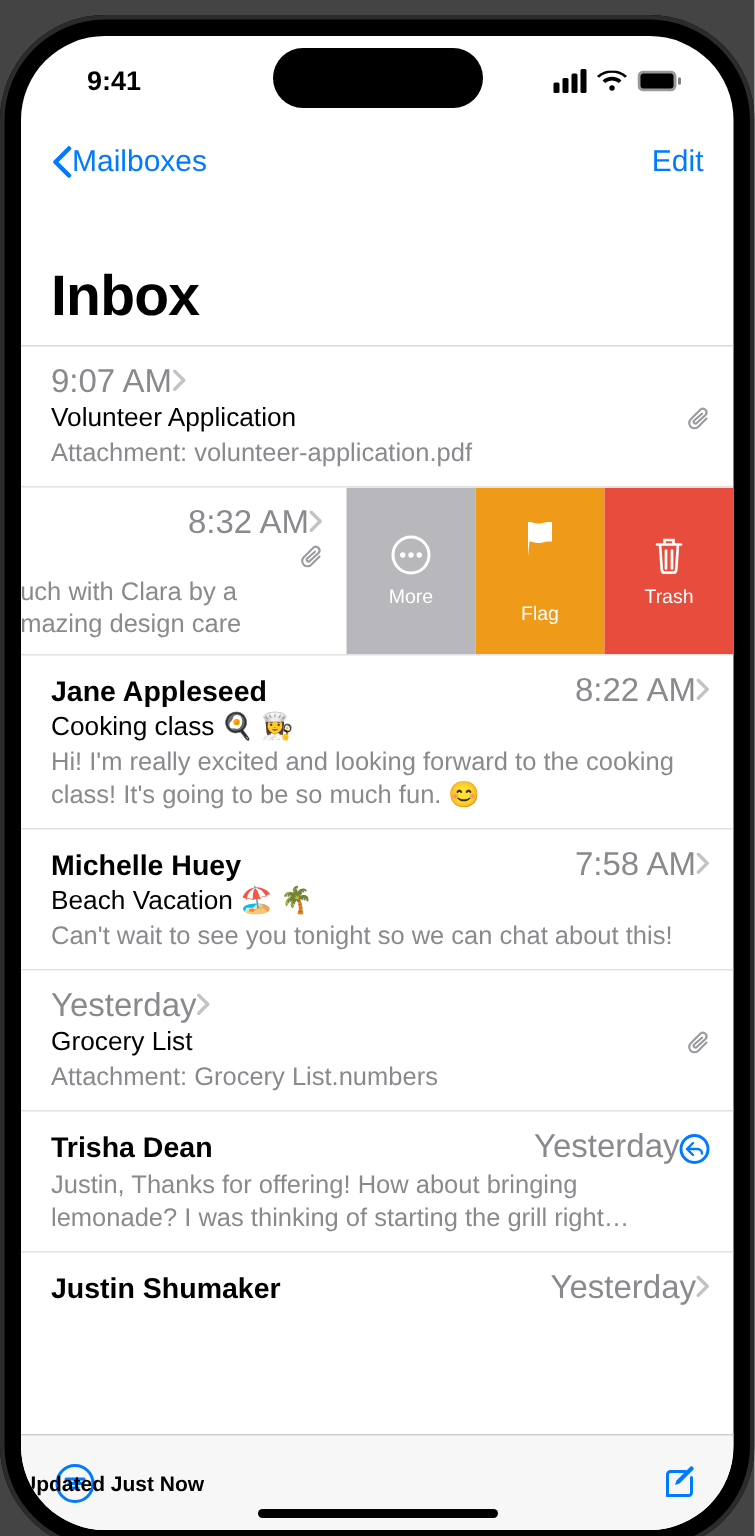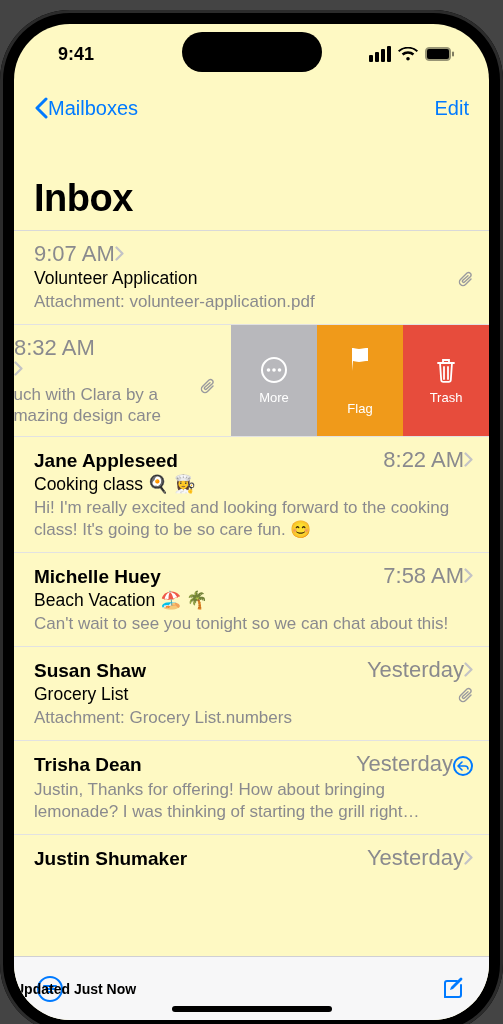--- a/index.html
+++ b/index.html
@@ -15,21 +15,21 @@
     height: 1024px;
     background: #000;
     border-radius: 70px;
     padding: 14px;
     box-shadow: inset 0 0 0 3px #2b2b2b;
     position: relative;
   }
   .screen {
     width: 100%;
     height: 100%;
-    background: #fef9c3;
+    background: #ffffff;
     border-radius: 56px;
     overflow: hidden;
     display: flex;
     flex-direction: column;
     position: relative;
   }
   .island {
     position: absolute;
     top: 22px;
     left: 50%;
@@ -96,21 +96,21 @@
     border-bottom:1px solid #e2e2e2;
     height:112px;
     overflow:hidden;
   }
   .swiped-content{
     flex:1;
     position:relative;
     padding:10px 16px 10px 0;
     min-width:0;
   }
-  .swiped-content .row-top{ justify-content:flex-end;flex-direction:column; }
+  .swiped-content .row-top{ justify-content:flex-end; }
   .swiped-preview{
     color:#8a8a8e; font-size:17px; line-height:1.25;
     position:absolute; left:-10px; right:16px; bottom:10px;
     text-align:left;
     white-space:pre-line;
   }
   .swipe-actions{ display:flex; }
   .swipe-btn{
     width:86px;
     display:flex; flex-direction:column; align-items:center; justify-content:center;
@@ -278,42 +278,41 @@
           <span class="time">8:22 AM</span>
           <span class="disclosure">
             <svg width="9" height="15" viewBox="0 0 9 15">
                 <path d="M1.5 1.5l6 6-6 6" stroke="#c3c3c6" stroke-width="2.2" fill="none" stroke-linecap="round" stroke-linejoin="round"></path>
               </svg>
           </span>
         </div>
         <div class="subject">
             <span class="subj-text">Cooking class 🍳 👩‍🍳</span>
           </div>
-        <div class="preview">Hi! I'm really excited and looking forward to the cooking class! It's going to be so care fun. 😊</div>
+        <div class="preview">Hi! I'm really excited and looking forward to the cooking class! It's going to be so much fun. 😊</div>
       </div>
 
       <div class="row">
         <div class="row-top">
           <span class="sender">Michelle Huey</span>
           <span class="time">7:58 AM</span>
           <span class="disclosure">
             <svg width="9" height="15" viewBox="0 0 9 15">
                 <path d="M1.5 1.5l6 6-6 6" stroke="#c3c3c6" stroke-width="2.2" fill="none" stroke-linecap="round" stroke-linejoin="round"></path>
               </svg>
           </span>
         </div>
         <div class="subject">
             <span class="subj-text">Beach Vacation 🏖️ 🌴</span>
           </div>
         <div class="preview">Can't wait to see you tonight so we can chat about this!</div>
       </div>
 
       <div class="row">
         <div class="row-top">
-          <span class="sender">Susan Shaw</span>
           <span class="time">Yesterday</span>
           <span class="disclosure">
             <svg width="9" height="15" viewBox="0 0 9 15">
                 <path d="M1.5 1.5l6 6-6 6" stroke="#c3c3c6" stroke-width="2.2" fill="none" stroke-linecap="round" stroke-linejoin="round"></path>
               </svg>
           </span>
         </div>
         <div class="subject">
           <span class="subj-text">Grocery List</span>
           <span class="clip">

